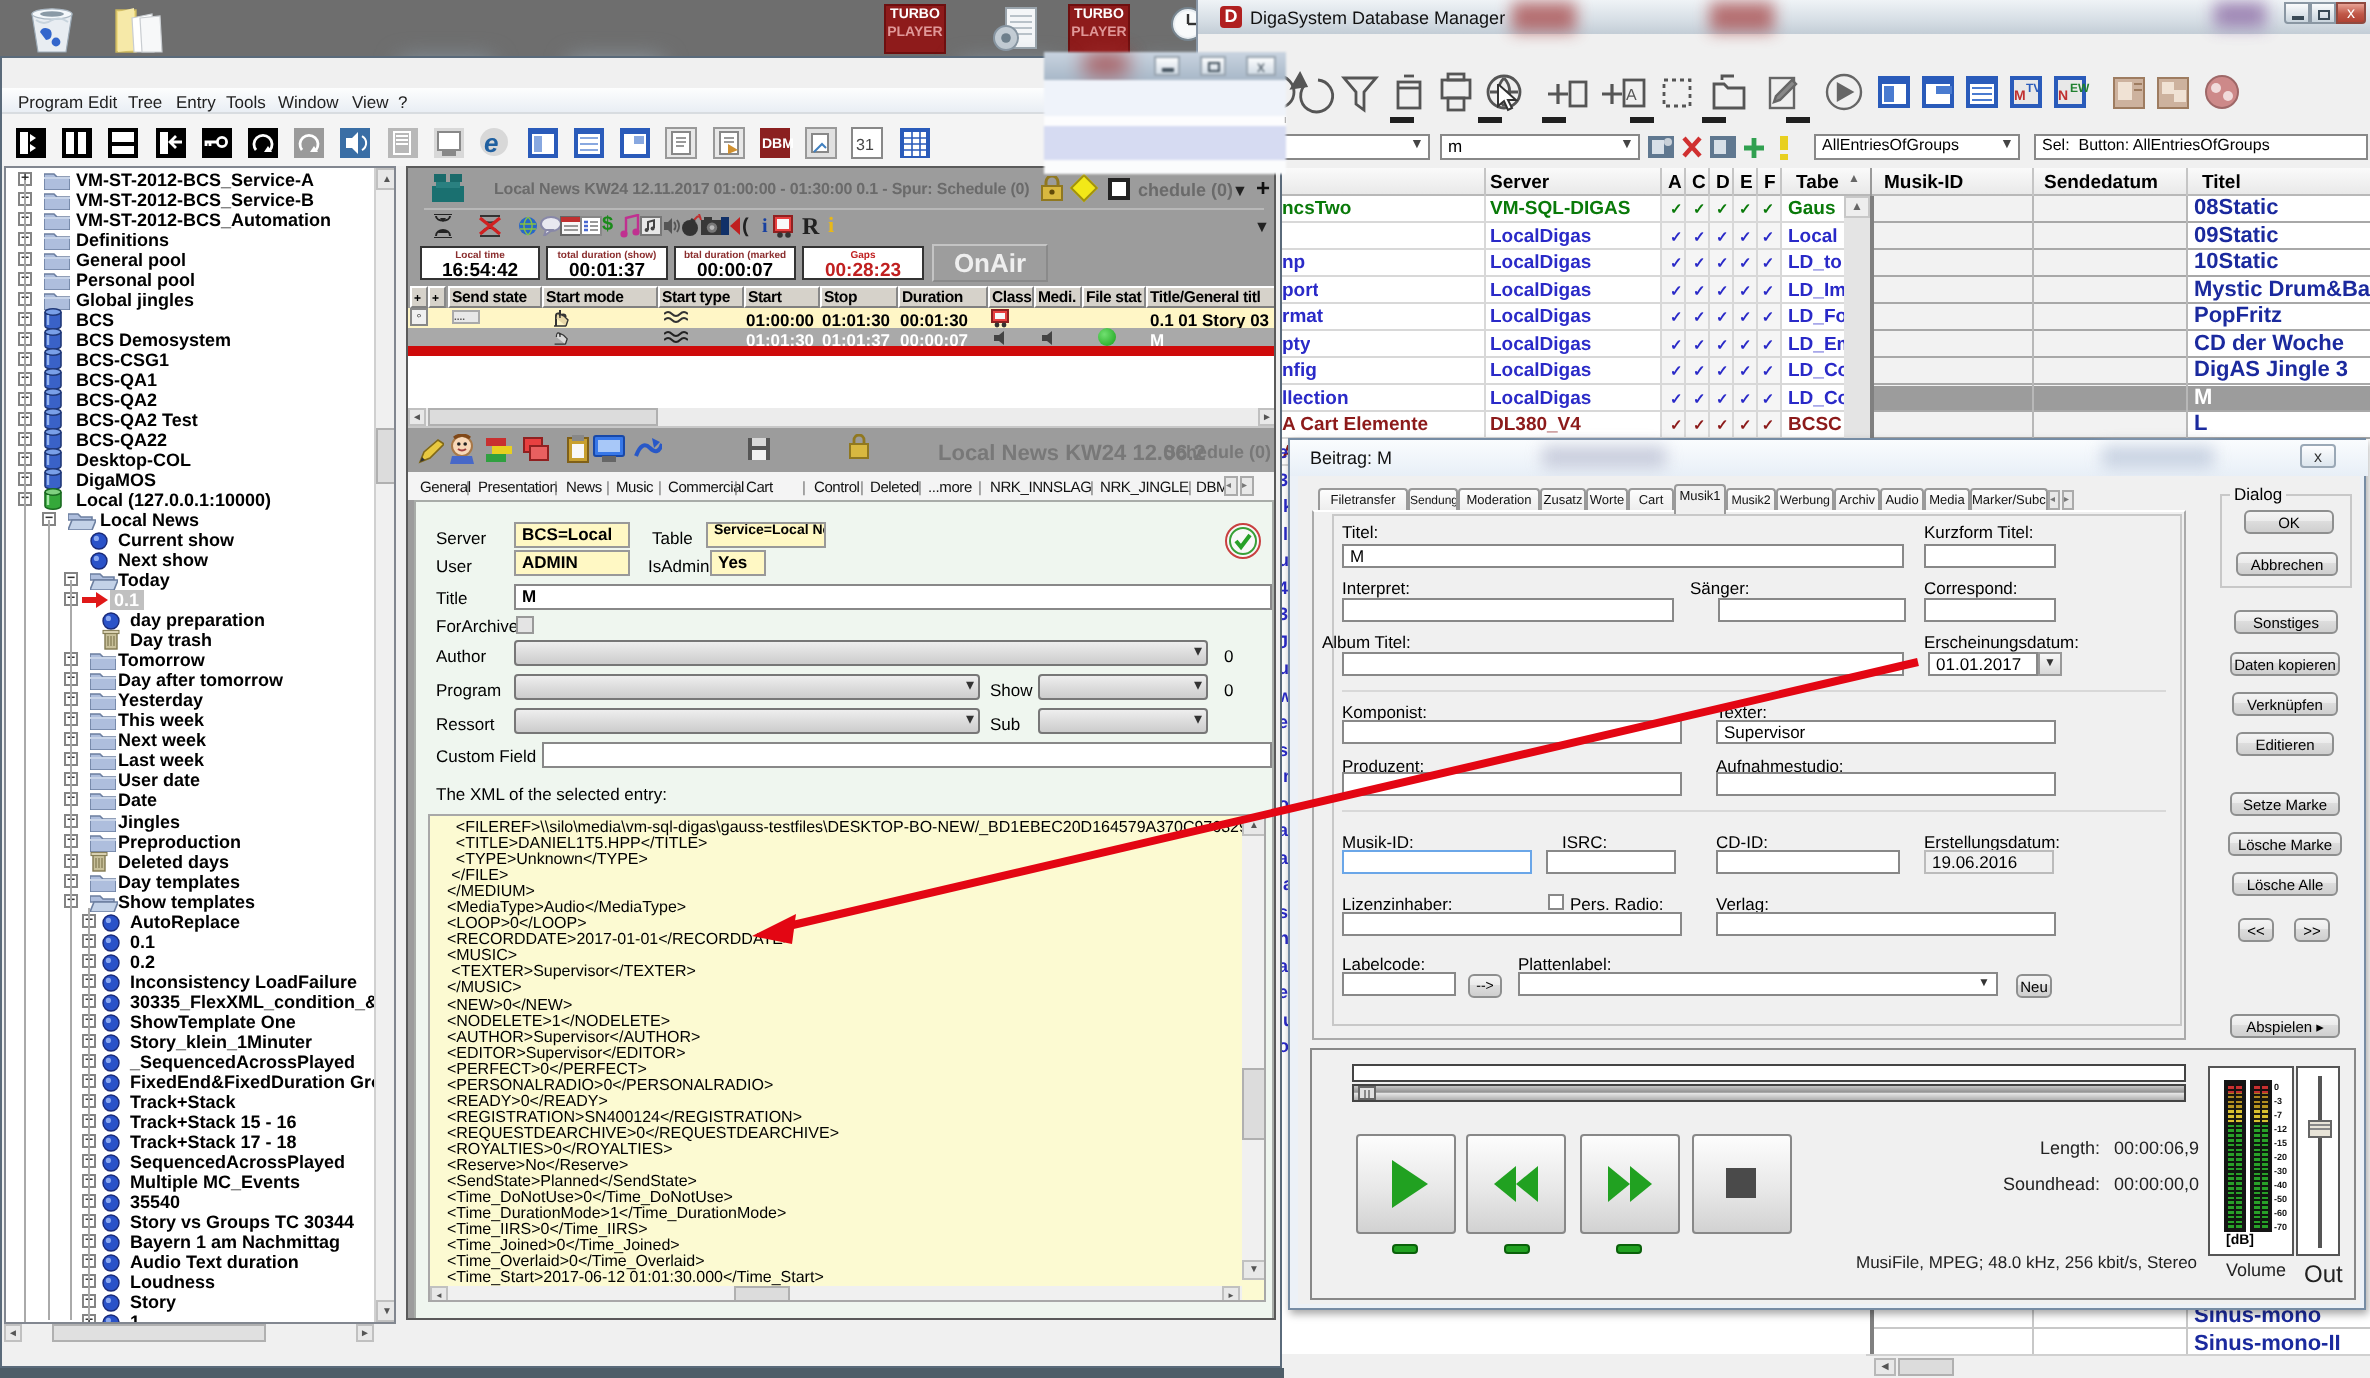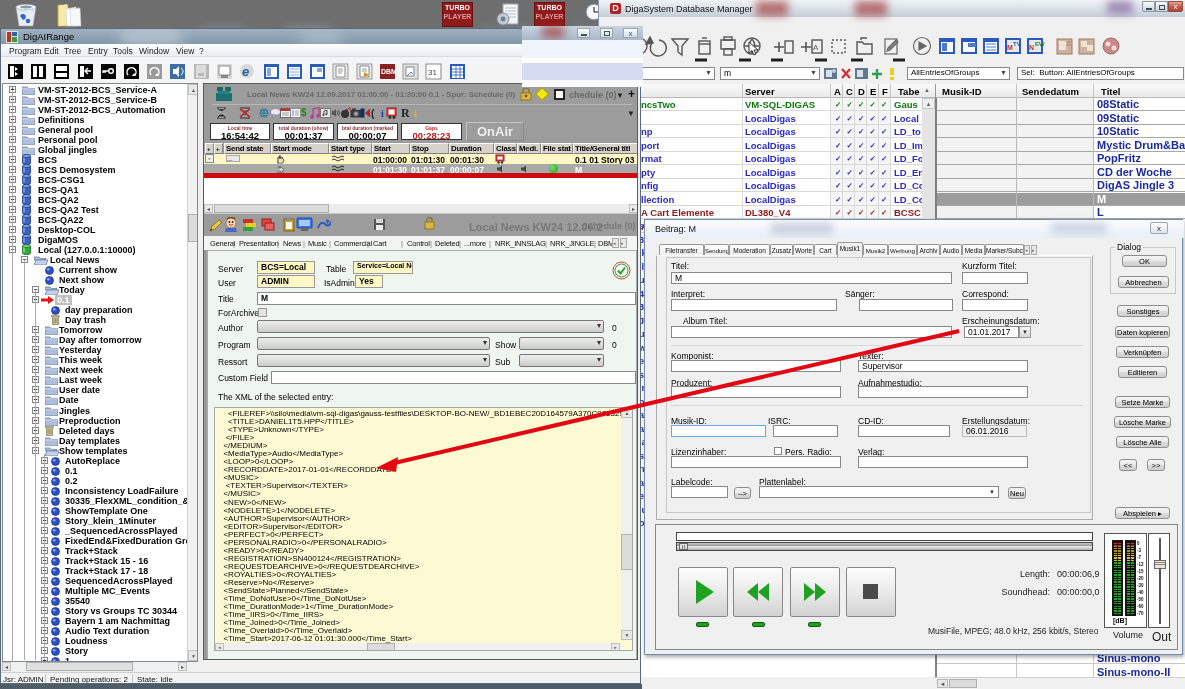--- a/index.html
+++ b/index.html
@@ -356,31 +356,20 @@
 
 
   <div class="ab" style="left:334px;top:677px;width:253px;height:11px;background:#F0F0F0;border-top:1px solid #D0D0D0">
     <div class="ab" style="left:4px;top:1px;width:11px;height:9px;background:#E8E8E8;border:1px solid #B8B8B8;font-size:6px;color:#555;text-align:center;line-height:8px">◄</div>
     <div class="ab" style="left:16px;top:1px;width:28px;height:9px;background:#DCDCDC;border:1px solid #B0B0B0"></div>
   </div>
 </div>
 
 <div class="ab" id="dar" style="left:0;top:28px;width:641px;height:656px;background:#F0F0F0;border:1px solid #5A6A7A;overflow:hidden">
 
-  <div class="ab" style="left:0;top:0;width:641px;height:15px;background:linear-gradient(#9FB0BF,#8298AA)">
-    <div class="ab" style="left:120px;top:0px;width:60px;height:15px;background:#C3CfDA;filter:blur(7px);opacity:.8"></div>
-    <div class="ab" style="left:300px;top:2px;width:40px;height:13px;background:#B8C6D2;filter:blur(7px);opacity:.7"></div>
-    <svg class="ab" style="left:5px;top:2px" width="12" height="12" viewBox="0 0 12 12">
-        <rect width="12" height="12" fill="#E8E4DC"></rect>
-        <rect x="1" y="1" width="4" height="10" fill="#C03020"></rect>
-        <rect x="6" y="1" width="5" height="4" fill="#3060B0"></rect>
-        <rect x="6" y="6" width="5" height="5" fill="#30A040"></rect>
-      </svg>
-    <div class="ab" style="left:22px;top:2px;font-size:9.5px;color:#000">DigAIRange</div>
-  </div>
 
   <div class="ab" style="left:0;top:15px;width:641px;height:13px;background:linear-gradient(#FDFEFE,#E9EEF4);border-bottom:1px solid #D8DCE0;font-size:8.5px;color:#222">
     <span class="ab" style="left:8px;top:2px">Program</span>
     <span class="ab" style="left:43px;top:2px">Edit</span>
     <span class="ab" style="left:63px;top:2px">Tree</span>
     <span class="ab" style="left:87px;top:2px">Entry</span>
     <span class="ab" style="left:112px;top:2px">Tools</span>
     <span class="ab" style="left:138px;top:2px">Window</span>
     <span class="ab" style="left:175px;top:2px">View</span>
     <span class="ab" style="left:198px;top:2px">?</span>
@@ -935,37 +924,30 @@
 <div class="ab" style="left:0;top:566px;width:11px;height:11px;background:#E8E8E8;border:1px solid #C0C0C0;font-size:5px;color:#555;text-align:center;line-height:10px">▼</div>
 </div>
   </div>
 
   <div class="ab" style="left:1px;top:633px;width:196px;height:9px;background:#F0F0F0">
     <div class="ab" style="left:0;top:0;width:9px;height:9px;background:#E8E8E8;border:1px solid #C0C0C0;font-size:5px;color:#555;text-align:center;line-height:8px">◄</div>
     <div class="ab" style="left:24px;top:0;width:107px;height:9px;background:#E0E0E0;border:1px solid #B0B0B0"></div>
     <div class="ab" style="left:176px;top:0;width:9px;height:9px;background:#E8E8E8;border:1px solid #C0C0C0;font-size:5px;color:#555;text-align:center;line-height:8px">►</div>
   </div>
 
-  <div class="ab" style="left:0;top:643px;width:641px;height:12px;background:#F2F2F2;border-top:1px solid #D0D0D0;font-size:8px;color:#111">
-    <span class="ab" style="left:2px;top:2px">Jsr: ADMIN</span>
-    <div class="ab" style="left:44px;top:1px;width:1px;height:10px;background:#C8C8C8"></div>
-    <span class="ab" style="left:49px;top:2px">Pending operations: 2</span>
-    <div class="ab" style="left:131px;top:1px;width:1px;height:10px;background:#C8C8C8"></div>
-    <span class="ab" style="left:136px;top:2px">State: Idle</span>
-  </div>
 
   <div class="ab" id="child" style="left:202px;top:54px;width:435px;height:577px;background:#9C9C9C;border:1px solid #5A5A5A;overflow:hidden">
 
     <svg class="ab" style="left:11px;top:3px" width="20" height="15" viewBox="0 0 20 15">
         <rect x="2" y="0" width="6" height="4" fill="#1A6A6A"></rect>
         <rect x="10" y="0" width="6" height="4" fill="#1A6A6A"></rect>
         <path d="M1 6 h16 v8 h-16z" fill="#1A7070"></path>
         <rect x="3" y="4" width="12" height="3" fill="#2A8080"></rect>
       </svg>
-    <div class="ab" style="left:43px;top:6px;font-size:8px;font-weight:bold;color:#6A6A6A;white-space:nowrap;letter-spacing:-0.1px">Local News KW24 12.09.2017 01:00:00 - 01:30:00 0.1 - Spur: Schedule (0)</div>
+    <div class="ab" style="left:43px;top:6px;font-size:8px;font-weight:bold;color:#6A6A6A;white-space:nowrap;letter-spacing:-0.1px">Local News KW24 12.11.2017 01:00:00 - 01:30:00 0.1 - Spur: Schedule (0)</div>
     <svg class="ab" style="left:316px;top:4px" width="12" height="13" viewBox="0 0 12 13">
         <rect x="1" y="5" width="10" height="7" fill="#D8B840" stroke="#907820"></rect>
         <path d="M3 5 V3 a3 3 0 0 1 6 0 V5" fill="none" stroke="#907820" stroke-width="1.5"></path>
         <circle cx="6" cy="8" r="1.3" fill="#604808"></circle>
       </svg>
     <div class="ab" style="left:333px;top:5px;width:10px;height:10px;background:#F2E818;transform:rotate(45deg);border:1px solid #A09010"></div>
     <div class="ab" style="left:350px;top:5px;width:11px;height:11px;background:#fff;border:2px solid #222"></div>
     <div class="ab" style="left:365px;top:6px;font-size:9px;font-weight:bold;color:#6A6A6A">chedule (0)</div>
     <div class="ab" style="left:412px;top:7px;font-size:8px;color:#222">▼</div>
     <div class="ab" style="left:424px;top:3px;font-size:12px;font-weight:bold;color:#111">+</div>
@@ -1335,43 +1317,43 @@
   <span class="lbl" style="left:26px;top:41px">Titel:</span>
   <div class="fld" style="left:26px;top:52px;width:281px;height:12px">M</div>
   <span class="lbl" style="left:317px;top:41px">Kurzform Titel:</span>
   <div class="fld" style="left:317px;top:52px;width:66px;height:12px"></div>
   <span class="lbl" style="left:26px;top:69px">Interpret:</span>
   <div class="fld" style="left:26px;top:79px;width:166px;height:12px"></div>
   <span class="lbl" style="left:200px;top:69px">Sänger:</span>
   <div class="fld" style="left:214px;top:79px;width:94px;height:12px"></div>
   <span class="lbl" style="left:317px;top:69px">Correspond:</span>
   <div class="fld" style="left:317px;top:79px;width:66px;height:12px"></div>
-  <span class="lbl" style="left:38px;top:96px">Album Titel:</span>
+  <span class="lbl" style="left:16px;top:96px">Album Titel:</span>
   <div class="fld" style="left:26px;top:106px;width:281px;height:12px"></div>
   <span class="lbl" style="left:317px;top:96px">Erscheinungsdatum:</span>
   <div class="fld" style="left:319px;top:106px;width:55px;height:12px">01.01.2017</div>
   <div class="ab" style="left:374px;top:106px;width:12px;height:12px;background:linear-gradient(#F8F8F8,#D8D8D8);border:1px solid #999;font-size:6px;text-align:center;line-height:11px;color:#333">▼</div>
   <div class="ab" style="left:26px;top:125px;width:412px;height:1px;background:#D8D8D8"></div>
   <span class="lbl" style="left:26px;top:131px">Komponist:</span>
   <div class="fld" style="left:26px;top:140px;width:170px;height:12px"></div>
   <span class="lbl" style="left:213px;top:131px">Texter:</span>
   <div class="fld" style="left:213px;top:140px;width:170px;height:12px">Supervisor</div>
   <span class="lbl" style="left:26px;top:158px">Produzent:</span>
   <div class="fld" style="left:26px;top:166px;width:170px;height:12px"></div>
   <span class="lbl" style="left:213px;top:158px">Aufnahmestudio:</span>
   <div class="fld" style="left:213px;top:166px;width:170px;height:12px"></div>
   <div class="ab" style="left:26px;top:185px;width:412px;height:1px;background:#D8D8D8"></div>
   <span class="lbl" style="left:26px;top:196px">Musik-ID:</span>
   <div class="fld" style="left:26px;top:205px;width:95px;height:12px;border-color:#6AA6E8"></div>
-  <span class="lbl" style="left:123px;top:196px">ISRC:</span>
+  <span class="lbl" style="left:136px;top:196px">ISRC:</span>
   <div class="fld" style="left:128px;top:205px;width:65px;height:12px"></div>
   <span class="lbl" style="left:213px;top:196px">CD-ID:</span>
   <div class="fld" style="left:213px;top:205px;width:92px;height:12px"></div>
   <span class="lbl" style="left:317px;top:196px">Erstellungsdatum:</span>
-  <div class="fld" style="left:317px;top:205px;width:65px;height:12px;background:#F0F0F0;border-color:#BBB">06.01.2016</div>
+  <div class="fld" style="left:317px;top:205px;width:65px;height:12px;background:#F0F0F0;border-color:#BBB">19.06.2016</div>
   <span class="lbl" style="left:26px;top:227px">Lizenzinhaber:</span>
   <div class="fld" style="left:26px;top:236px;width:170px;height:12px"></div>
   <div class="ab" style="left:129px;top:227px;width:8px;height:8px;background:#fff;border:1px solid #888"></div>
   <span class="lbl" style="left:140px;top:227px">Pers. Radio:</span>
   <span class="lbl" style="left:213px;top:227px">Verlag:</span>
   <div class="fld" style="left:213px;top:236px;width:170px;height:12px"></div>
   <span class="lbl" style="left:26px;top:257px">Labelcode:</span>
   <div class="fld" style="left:26px;top:266px;width:57px;height:12px"></div>
   <div class="btn7" style="left:89px;top:267px;width:17px;height:12px;line-height:11px;font-size:7px">--&gt;</div>
   <span class="lbl" style="left:114px;top:257px">Plattenlabel:</span>

